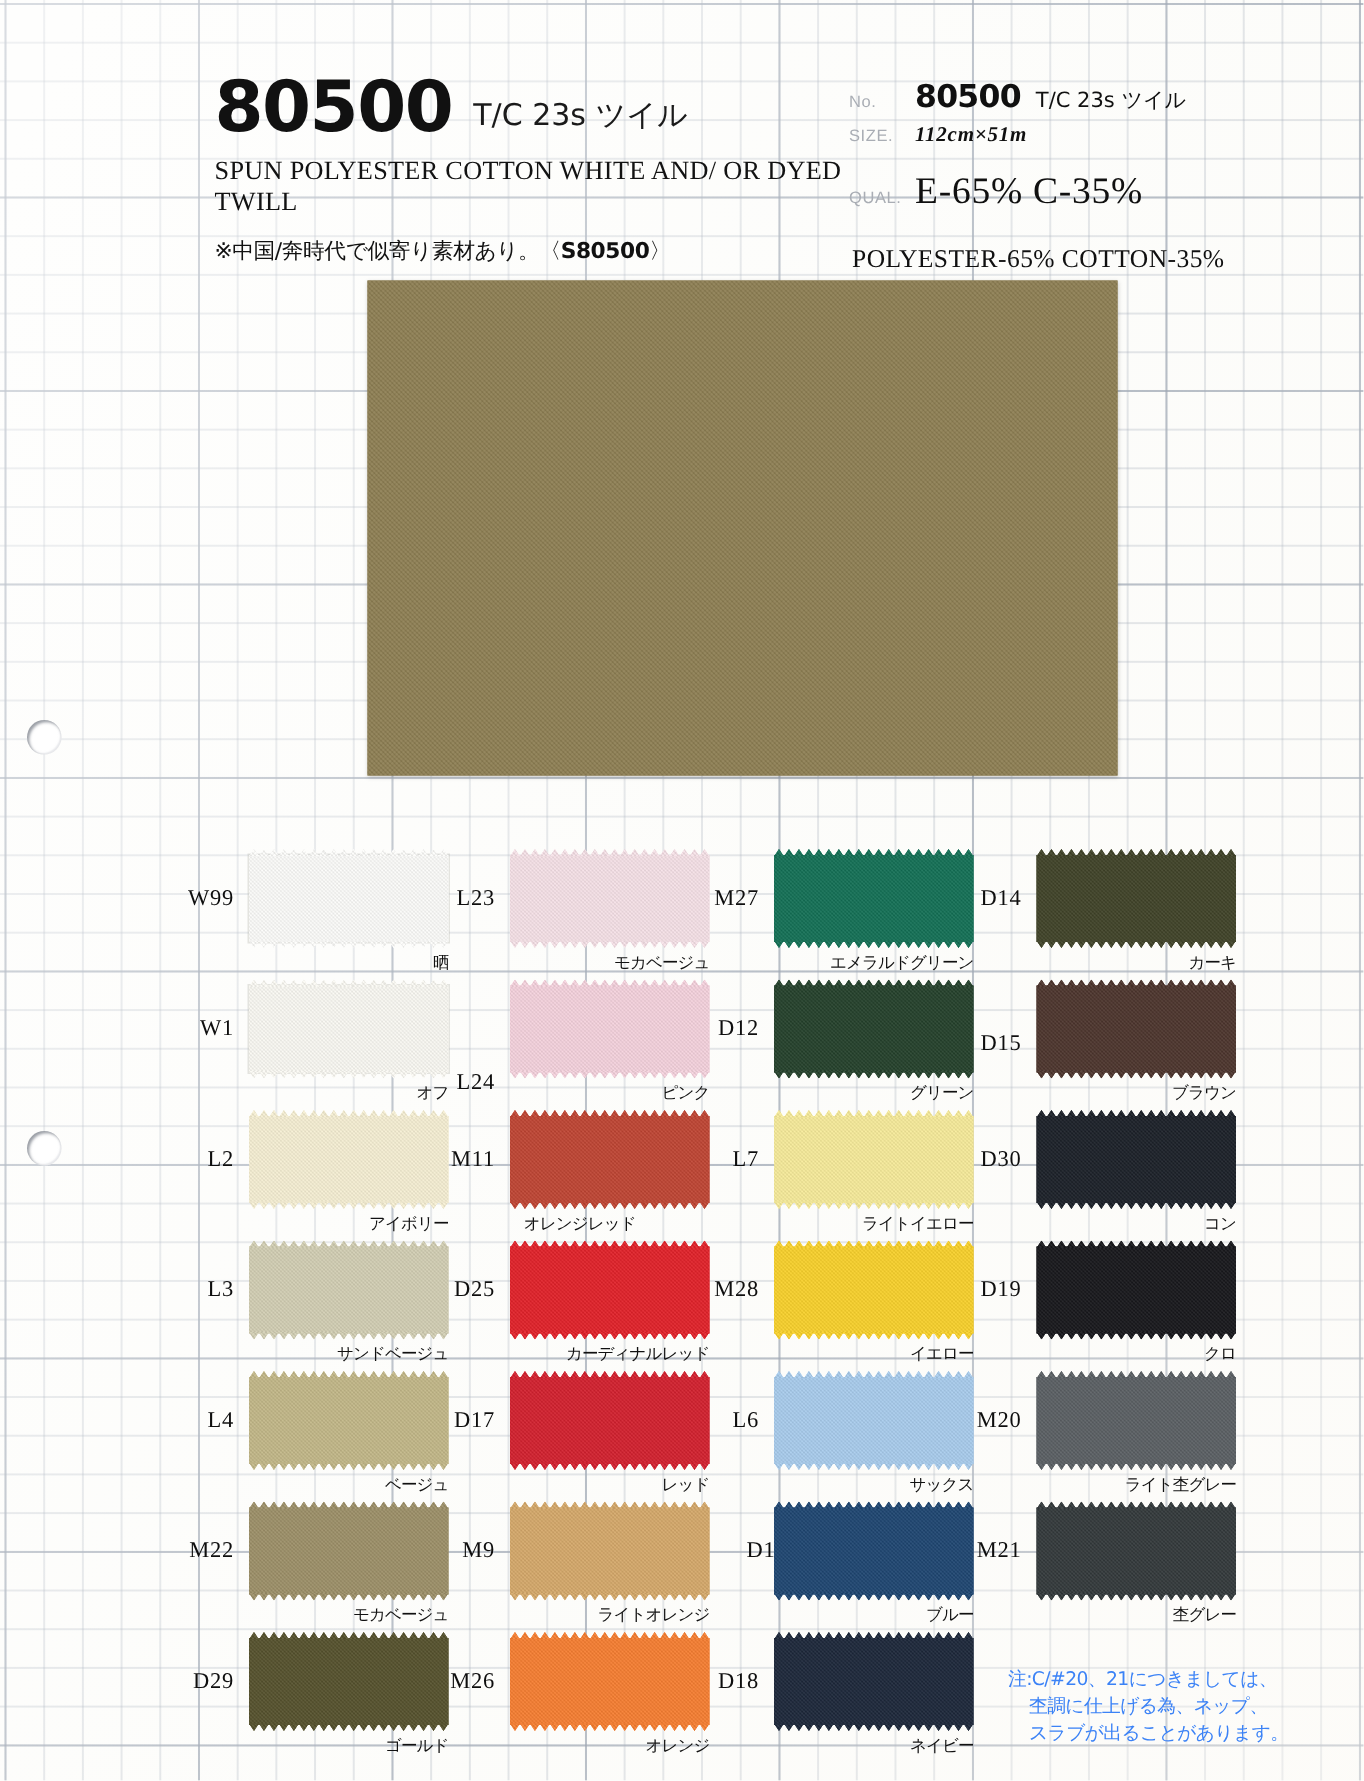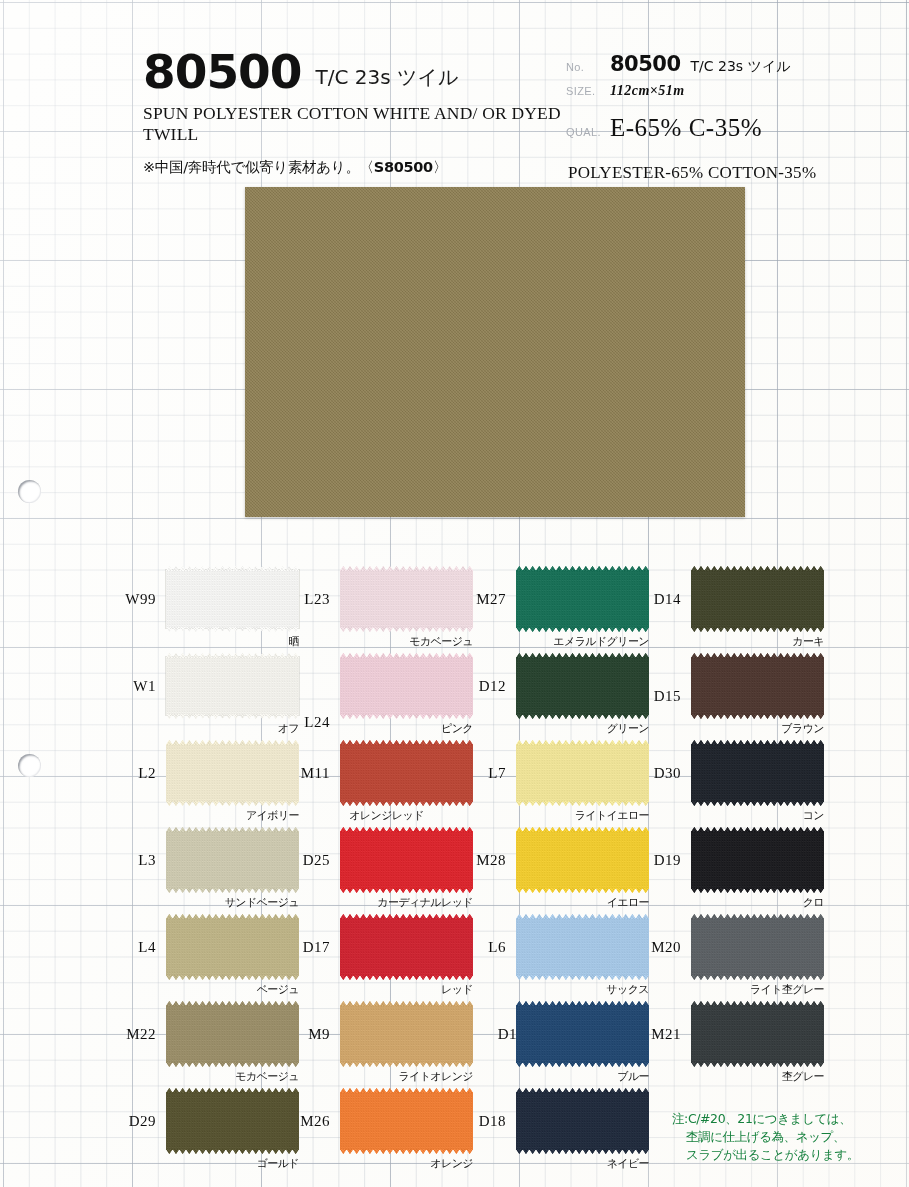--- a/index.html
+++ b/index.html
@@ -88,21 +88,21 @@
     -webkit-clip-path: polygon(0% 100%,2.5% 0%,5% 100%,7.5% 0%,10% 100%,12.5% 0%,15% 100%,17.5% 0%,20% 100%,22.5% 0%,25% 100%,27.5% 0%,30% 100%,32.5% 0%,35% 100%,37.5% 0%,40% 100%,42.5% 0%,45% 100%,47.5% 0%,50% 100%,52.5% 0%,55% 100%,57.5% 0%,60% 100%,62.5% 0%,65% 100%,67.5% 0%,70% 100%,72.5% 0%,75% 100%,77.5% 0%,80% 100%,82.5% 0%,85% 100%,87.5% 0%,90% 100%,92.5% 0%,95% 100%,97.5% 0%,100% 100%);
     clip-path: polygon(0% 100%,2.5% 0%,5% 100%,7.5% 0%,10% 100%,12.5% 0%,15% 100%,17.5% 0%,20% 100%,22.5% 0%,25% 100%,27.5% 0%,30% 100%,32.5% 0%,35% 100%,37.5% 0%,40% 100%,42.5% 0%,45% 100%,47.5% 0%,50% 100%,52.5% 0%,55% 100%,57.5% 0%,60% 100%,62.5% 0%,65% 100%,67.5% 0%,70% 100%,72.5% 0%,75% 100%,77.5% 0%,80% 100%,82.5% 0%,85% 100%,87.5% 0%,90% 100%,92.5% 0%,95% 100%,97.5% 0%,100% 100%); }
   .chip::after { bottom:-4px;
     -webkit-clip-path: polygon(0% 0%,2.5% 100%,5% 0%,7.5% 100%,10% 0%,12.5% 100%,15% 0%,17.5% 100%,20% 0%,22.5% 100%,25% 0%,27.5% 100%,30% 0%,32.5% 100%,35% 0%,37.5% 100%,40% 0%,42.5% 100%,45% 0%,47.5% 100%,50% 0%,52.5% 100%,55% 0%,57.5% 100%,60% 0%,62.5% 100%,65% 0%,67.5% 100%,70% 0%,72.5% 100%,75% 0%,77.5% 100%,80% 0%,82.5% 100%,85% 0%,87.5% 100%,90% 0%,92.5% 100%,95% 0%,97.5% 100%,100% 0%);
     clip-path: polygon(0% 0%,2.5% 100%,5% 0%,7.5% 100%,10% 0%,12.5% 100%,15% 0%,17.5% 100%,20% 0%,22.5% 100%,25% 0%,27.5% 100%,30% 0%,32.5% 100%,35% 0%,37.5% 100%,40% 0%,42.5% 100%,45% 0%,47.5% 100%,50% 0%,52.5% 100%,55% 0%,57.5% 100%,60% 0%,62.5% 100%,65% 0%,67.5% 100%,70% 0%,72.5% 100%,75% 0%,77.5% 100%,80% 0%,82.5% 100%,85% 0%,87.5% 100%,90% 0%,92.5% 100%,95% 0%,97.5% 100%,100% 0%); }
   .cname { position:absolute; font-family:"DejaVu Sans", sans-serif; font-size:11px;
            color:#111; white-space:nowrap; letter-spacing:-.6px; text-align:right; }
 
   
   #footnote { position:absolute; left:672px; top:1110px; width:230px;
-              font-family:"DejaVu Sans", sans-serif; font-size:12.5px; color:#15803d;
+              font-family:"DejaVu Sans", sans-serif; font-size:12.5px; color:#3b82f6;
               line-height:1.45; letter-spacing:-.4px; }
   #footnote .ind { display:block; padding-left:14px; }
 </style>
 </head>
 <body>
 
 <div id="grid"></div>
 <div id="paper-tint"></div>
 <div class="punch" id="punch-top"></div>
 <div class="punch" id="punch-bottom"></div>

